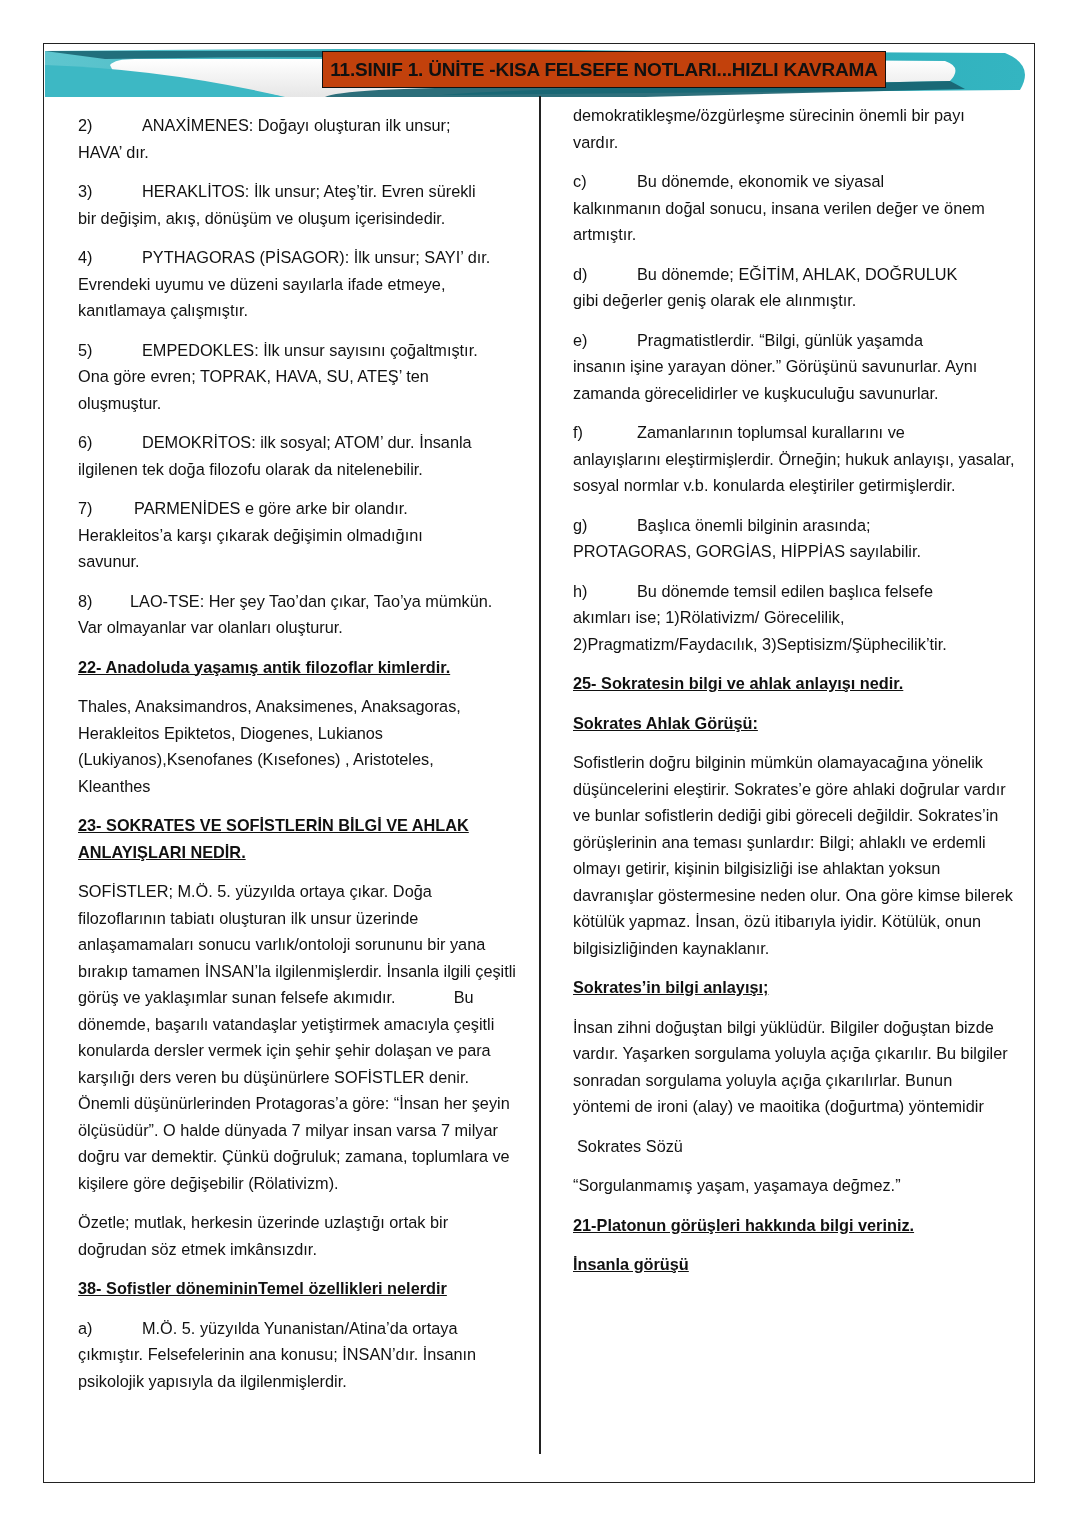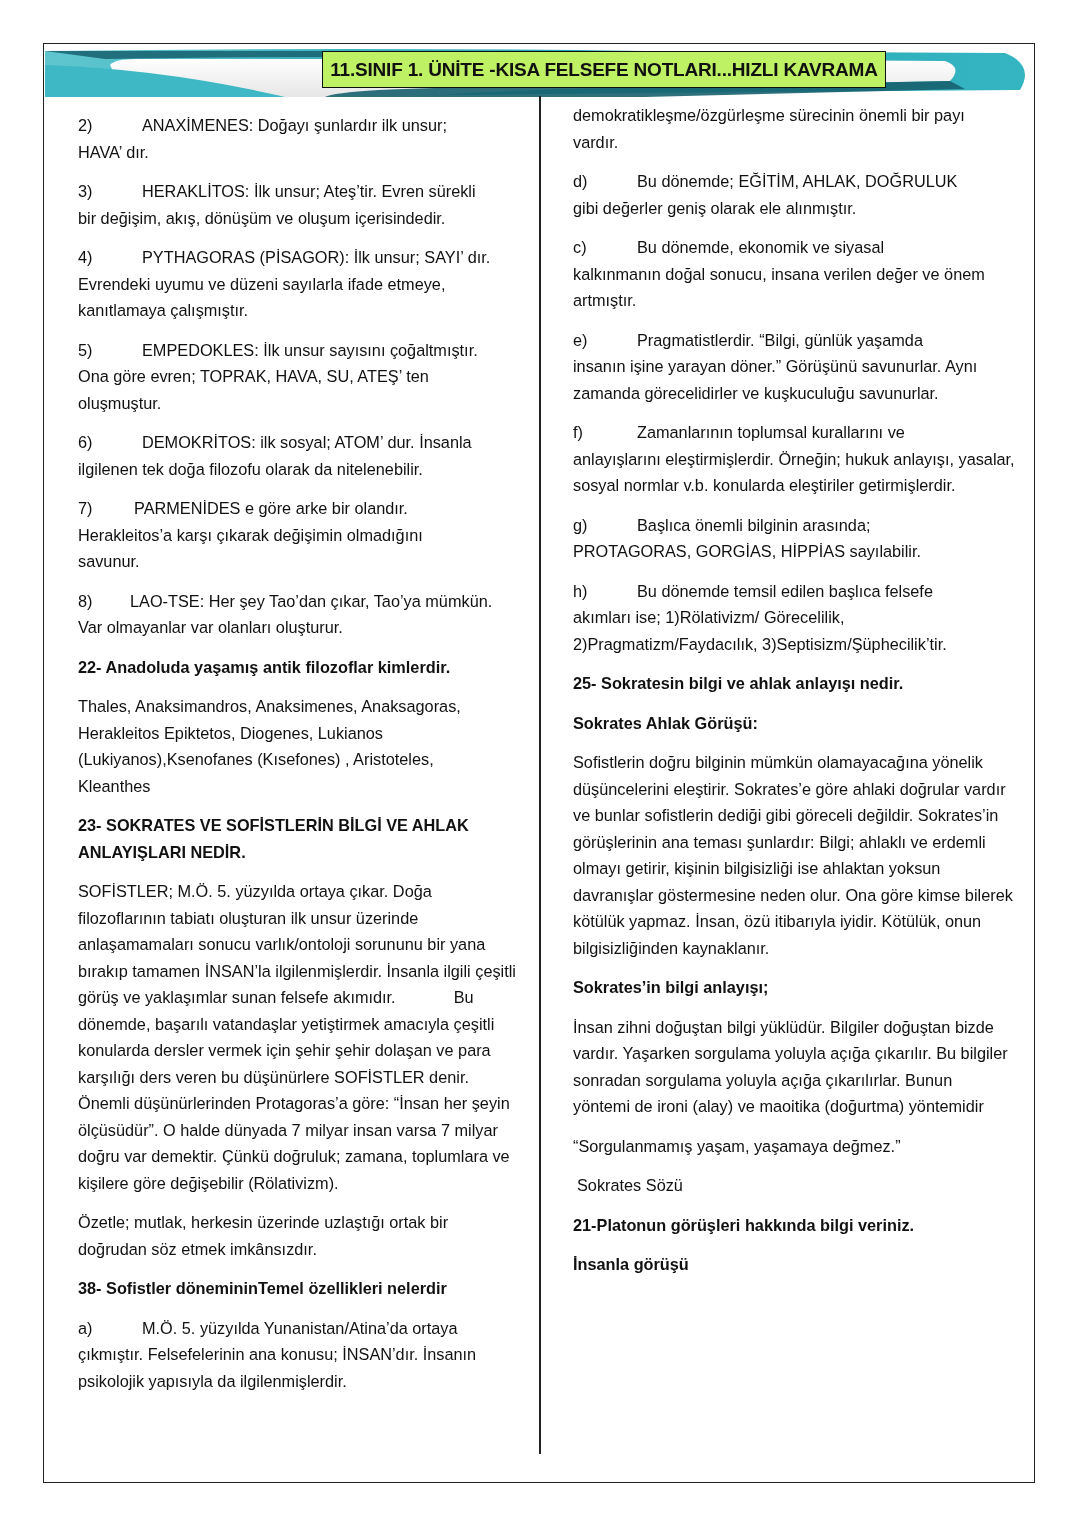--- a/index.html
+++ b/index.html
@@ -3,32 +3,32 @@
 <meta charset="utf-8">
 <style>
   html, body { margin:0; padding:0; background:#ffffff; }
   body { width:1080px; height:1527px; position:relative; overflow:hidden;
          font-family:"Liberation Sans", "DejaVu Sans", sans-serif; color:#111; }
   .page-frame { position:absolute; left:43px; top:43px; width:992px; height:1440px;
                 border:1.5px solid #222; box-sizing:border-box; }
   .banner { position:absolute; left:45px; top:45px; width:988px; height:53px; overflow:hidden; }
   .banner svg { position:absolute; left:0; top:0; }
   .title-box { position:absolute; left:322px; top:51px; width:564px; height:37px;
-               border:1.5px solid #111; background:#bef264; box-sizing:border-box;
+               border:1.5px solid #111; background:#c2410c; box-sizing:border-box;
                display:flex; align-items:center; justify-content:center;
                font-weight:bold; font-size:19px; letter-spacing:-0.2px; color:#111; }
   .divider { position:absolute; left:539px; top:96px; width:2px; height:1358px; background:#222; }
   .col { position:absolute; top:112px; font-size:16.3px; line-height:26.5px; }
   .col-left { left:78px; width:450px; }
   .col-right { left:573px; width:445px; top:102px; }
   .para { margin:0 0 13px 0; }
   .para .num { display:inline-block; width:64px; }
   .para .num.short { width:56px; }
   .para .num.shorter { width:52px; }
-  .bold { font-weight:bold; }
+  .bold { font-weight:bold;text-decoration:underline; }
   .tab-gap { display:inline-block; width:58px; }
 </style>
 </head>
 <body>
 
 <div class="page-frame"></div>
 
 <div class="banner">
   <svg width="988" height="53" viewBox="0 0 988 53">
     <defs>
@@ -49,53 +49,53 @@
     <path d="M280,52 Q300,40 600,42 L905,36 L920,44 L600,52 Z" fill="#17606e" opacity="0.9"></path>
     <path d="M0,20 Q120,24 240,52 L0,52 Z" fill="#3db8c4"></path>
   </svg>
 </div>
 
 <div class="title-box">11.SINIF 1. ÜNİTE -KISA FELSEFE NOTLARI...HIZLI KAVRAMA</div>
 
 <div class="divider"></div>
 
 <div class="col col-left">
-  <p class="para"><span class="num">2)</span><span>ANAXİMENES: Doğayı şunlardır ilk unsur;</span><br><span>HAVA’ dır.</span></p>
+  <p class="para"><span class="num">2)</span><span>ANAXİMENES: Doğayı oluşturan ilk unsur;</span><br><span>HAVA’ dır.</span></p>
   <p class="para"><span class="num">3)</span><span>HERAKLİTOS: İlk unsur; Ateş’tir. Evren sürekli</span><br><span>bir değişim, akış, dönüşüm ve oluşum içerisindedir.</span></p>
   <p class="para" style="width:440px"><span class="num">4)</span><span>PYTHAGORAS (PİSAGOR): İlk unsur; SAYI’ dır.</span><br><span>Evrendeki uyumu ve düzeni sayılarla ifade etmeye, kanıtlamaya çalışmıştır.</span></p>
   <p class="para" style="width:420px"><span class="num">5)</span><span>EMPEDOKLES: İlk unsur sayısını çoğaltmıştır.</span><br><span>Ona göre evren; TOPRAK, HAVA, SU, ATEŞ’ ten oluşmuştur.</span></p>
   <p class="para"><span class="num">6)</span><span>DEMOKRİTOS: ilk sosyal; ATOM’ dur. İnsanla</span><br><span>ilgilenen tek doğa filozofu olarak da nitelenebilir.</span></p>
   <p class="para" style="width:410px"><span class="num short">7)</span><span>PARMENİDES e göre arke bir olandır.</span><br><span>Herakleitos’a karşı çıkarak değişimin olmadığını savunur.</span></p>
   <p class="para"><span class="num shorter">8)</span><span>LAO-TSE: Her şey Tao’dan çıkar, Tao’ya mümkün.</span><br><span>Var olmayanlar var olanları oluşturur.</span></p>
 
   <p class="para bold">22- Anadoluda yaşamış antik filozoflar kimlerdir.</p>
   <p class="para" style="width:430px">Thales, Anaksimandros, Anaksimenes, Anaksagoras, Herakleitos Epiktetos, Diogenes, Lukianos (Lukiyanos),Ksenofanes (Kısefones) , Aristoteles, Kleanthes</p>
 
   <p class="para bold" style="width:410px">23- SOKRATES VE SOFİSTLERİN BİLGİ VE AHLAK ANLAYIŞLARI NEDİR.</p>
   <p class="para" style="width:438px"><span>SOFİSTLER; M.Ö. 5. yüzyılda ortaya çıkar. Doğa filozoflarının tabiatı oluşturan ilk unsur üzerinde anlaşamamaları sonucu varlık/ontoloji sorununu bir yana bırakıp tamamen İNSAN’la ilgilenmişlerdir. İnsanla ilgili çeşitli görüş ve yaklaşımlar sunan felsefe akımıdır.</span><span class="tab-gap"></span><span>Bu dönemde, başarılı vatandaşlar yetiştirmek amacıyla çeşitli konularda dersler vermek için şehir şehir dolaşan ve para karşılığı ders veren bu düşünürlere SOFİSTLER denir. Önemli düşünürlerinden Protagoras’a göre: “İnsan her şeyin ölçüsüdür”. O halde dünyada 7 milyar insan varsa 7 milyar doğru var demektir. Çünkü doğruluk; zamana, toplumlara ve kişilere göre değişebilir (Rölativizm).</span></p>
   <p class="para" style="width:425px">Özetle; mutlak, herkesin üzerinde uzlaştığı ortak bir doğrudan söz etmek imkânsızdır.</p>
 
   <p class="para bold">38- Sofistler dönemininTemel özellikleri nelerdir</p>
   <p class="para"><span class="num">a)</span><span>M.Ö. 5. yüzyılda Yunanistan/Atina’da ortaya</span><br><span>çıkmıştır. Felsefelerinin ana konusu; İNSAN’dır. İnsanın psikolojik yapısıyla da ilgilenmişlerdir.</span></p>
 </div>
 
 <div class="col col-right">
   <p class="para" style="width:420px">demokratikleşme/özgürleşme sürecinin önemli bir payı vardır.</p>
+  <p class="para"><span class="num">c)</span><span>Bu dönemde, ekonomik ve siyasal</span><br><span>kalkınmanın doğal sonucu, insana verilen değer ve önem artmıştır.</span></p>
   <p class="para"><span class="num">d)</span><span>Bu dönemde; EĞİTİM, AHLAK, DOĞRULUK</span><br><span>gibi değerler geniş olarak ele alınmıştır.</span></p>
-  <p class="para"><span class="num">c)</span><span>Bu dönemde, ekonomik ve siyasal</span><br><span>kalkınmanın doğal sonucu, insana verilen değer ve önem artmıştır.</span></p>
   <p class="para" style="width:440px"><span class="num">e)</span><span>Pragmatistlerdir. “Bilgi, günlük yaşamda</span><br><span>insanın işine yarayan döner.” Görüşünü savunurlar. Aynı zamanda görecelidirler ve kuşkuculuğu savunurlar.</span></p>
   <p class="para"><span class="num">f)</span><span>Zamanlarının toplumsal kurallarını ve</span><br><span>anlayışlarını eleştirmişlerdir. Örneğin; hukuk anlayışı, yasalar, sosyal normlar v.b. konularda eleştiriler getirmişlerdir.</span></p>
   <p class="para"><span class="num">g)</span><span>Başlıca önemli bilginin arasında;</span><br><span>PROTAGORAS, GORGİAS, HİPPİAS sayılabilir.</span></p>
   <p class="para" style="width:440px"><span class="num">h)</span><span>Bu dönemde temsil edilen başlıca felsefe</span><br><span>akımları ise; 1)Rölativizm/ Görecelilik, 2)Pragmatizm/Faydacılık, 3)Septisizm/Şüphecilik’tir.</span></p>
 
   <p class="para bold">25- Sokratesin bilgi ve ahlak anlayışı nedir.</p>
   <p class="para bold">Sokrates Ahlak Görüşü:</p>
   <p class="para" style="width:440px">Sofistlerin doğru bilginin mümkün olamayacağına yönelik düşüncelerini eleştirir. Sokrates’e göre ahlaki doğrular vardır ve bunlar sofistlerin dediği gibi göreceli değildir. Sokrates’in görüşlerinin ana teması şunlardır: Bilgi; ahlaklı ve erdemli olmayı getirir, kişinin bilgisizliği ise ahlaktan yoksun davranışlar göstermesine neden olur. Ona göre kimse bilerek kötülük yapmaz. İnsan, özü itibarıyla iyidir. Kötülük, onun bilgisizliğinden kaynaklanır.</p>
 
   <p class="para bold">Sokrates’in bilgi anlayışı;</p>
   <p class="para" style="width:440px">İnsan zihni doğuştan bilgi yüklüdür. Bilgiler doğuştan bizde vardır. Yaşarken sorgulama yoluyla açığa çıkarılır. Bu bilgiler sonradan sorgulama yoluyla açığa çıkarılırlar. Bunun yöntemi de ironi (alay) ve maoitika (doğurtma) yöntemidir</p>
 
+  <p class="para" style="padding-left:4px">Sokrates Sözü</p>
   <p class="para">“Sorgulanmamış yaşam, yaşamaya değmez.”</p>
-  <p class="para" style="padding-left:4px">Sokrates Sözü</p>
 
   <p class="para bold">21-Platonun görüşleri hakkında bilgi veriniz.</p>
   <p class="para bold">İnsanla görüşü</p>
 </div>
 
 </body></html>

